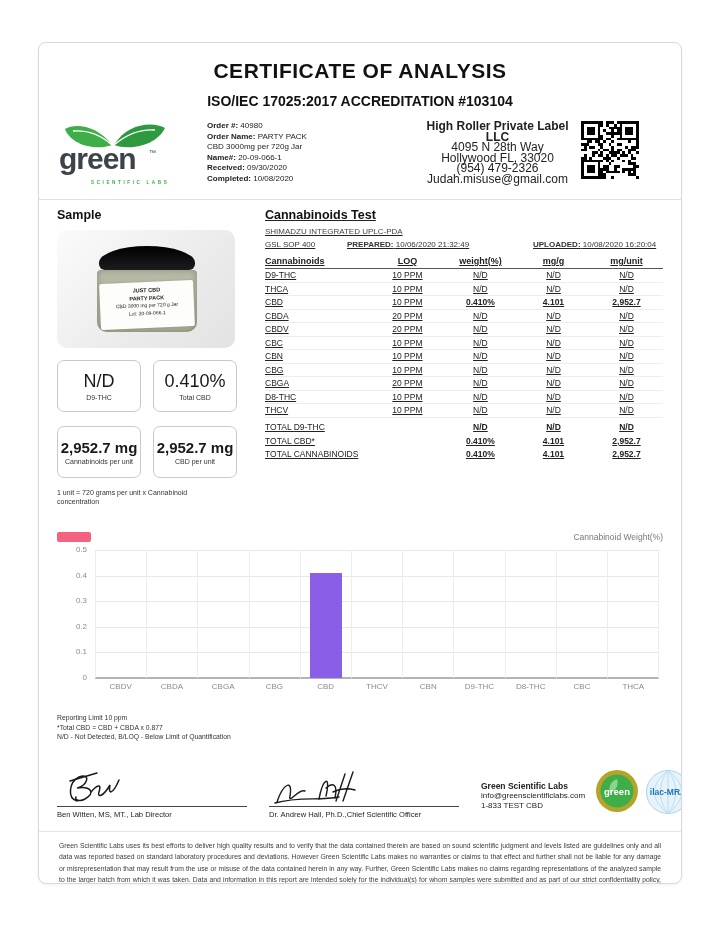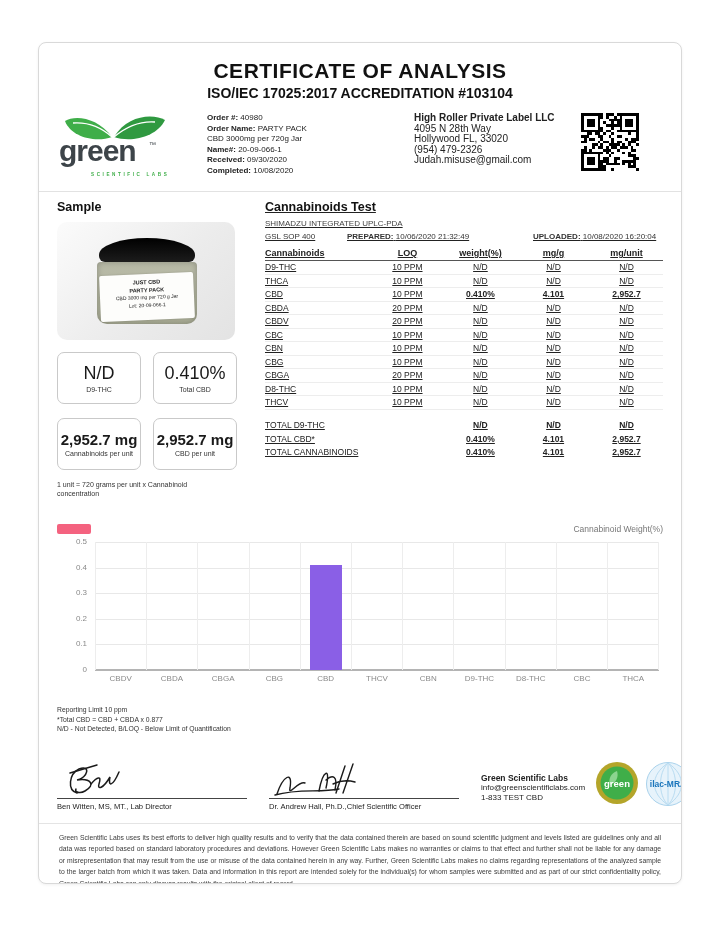--- a/index.html
+++ b/index.html
@@ -7,27 +7,27 @@
   .page { width:616px; height:932px; background:#fff; position:relative; }
   .card {
     position:absolute; left:38px; top:42px; width:644px; height:842px;
     background:#fff; border:1px solid #d9d9d9; border-radius:8px;
     box-shadow:0 1px 3px rgba(0,0,0,.06);
     padding:16px 18px 0 18px; overflow:hidden;
   }
   
   .hdr { text-align:center; }
   .hdr h1 { font-size:21px; letter-spacing:.5px; color:#111; }
-  .hdr h2 { font-size:14px; margin-top:2px; color:#111; }
+  .hdr h2 { font-size:14px; margin-top:10px; color:#111; }
   
   .info-row { display:flex; margin-top:12px; height:70px; }
   .logo-wrap { width:140px; flex:none; padding-top:2px; }
   .logo-tagline { font-size:4.6px; letter-spacing:2.6px; color:#3fae49; font-weight:bold; margin-left:34px; margin-top:-3px; }
   .order-info { width:185px; flex:none; font-size:8px; line-height:10.5px; padding-left:10px; }
-  .client-info { flex:1; font-size:10px; line-height:10.5px; padding-left:32px; }
+  .client-info { flex:1; font-size:12px; line-height:10.5px; padding-left:32px;text-align:center; }
   .ilabel { font-weight:bold; }
   .qr-wrap { width:58px; height:58px; flex:none; margin-right:24px; }
   .divider { border:none; border-top:1px solid #e2e2e2; margin:8px -18px 0 -18px; }
   
   .main-row { display:flex; margin-top:8px; }
   .left-col { width:186px; flex:none; }
   .right-col { flex:1; padding-left:22px;text-decoration:underline; }
   h3.sec { font-size:12.5px; color:#111; }
   
   .photo { margin-top:8px; width:178px; height:118px; border-radius:10px;
@@ -49,21 +49,21 @@
   .instr { font-size:8px; color:#444; margin-top:5px; }
   .prep-line { display:flex; font-size:8px; color:#333; margin-top:4px; }
   .prep-line .seg1 { width:82px; }
   .prep-line .seg2 { width:186px; }
   .ctable { margin-top:5px; }
   .trow { display:flex; align-items:center; height:13.5px; font-size:8.5px; }
   .trow.thead { font-weight:bold; border-bottom:1.5px solid #555; height:15px; font-size:9px; }
   .trow.body { border-bottom:1px solid #ededed; }
   .c-name { flex:1.45; text-align:left; }
   .c-loq, .c-w, .c-g, .c-u { flex:1; text-align:center; }
-  .totals { margin-top:9px; }
+  .totals { margin-top:3px; }
   .totals .trow { height:13.5px; }
   .totals .c-w, .totals .c-g, .totals .c-u { font-weight:bold; }
   .bold-vals .c-w, .bold-vals .c-g, .bold-vals .c-u { font-weight:bold; }
   
   .chart-sec { margin-top:26px; }
   .legend { display:flex; justify-content:space-between; align-items:center; gap:8px; margin-bottom:8px; }
   .legend-swatch { width:34px; height:10px; border-radius:2px; }
   .legend-label { font-size:8.5px; color:#777; }
   .chart { position:relative; height:128px; margin-left:8px; }
   .ylabels { position:absolute; left:0; top:0; bottom:0; width:26px; }

